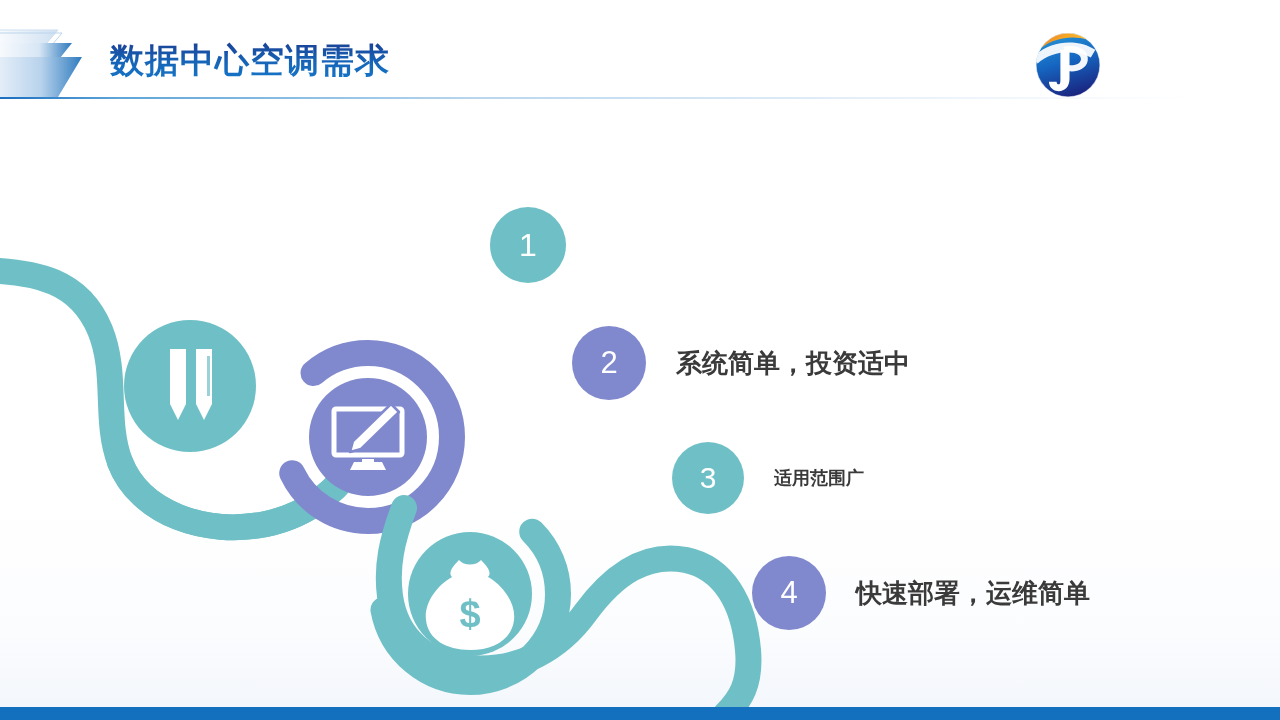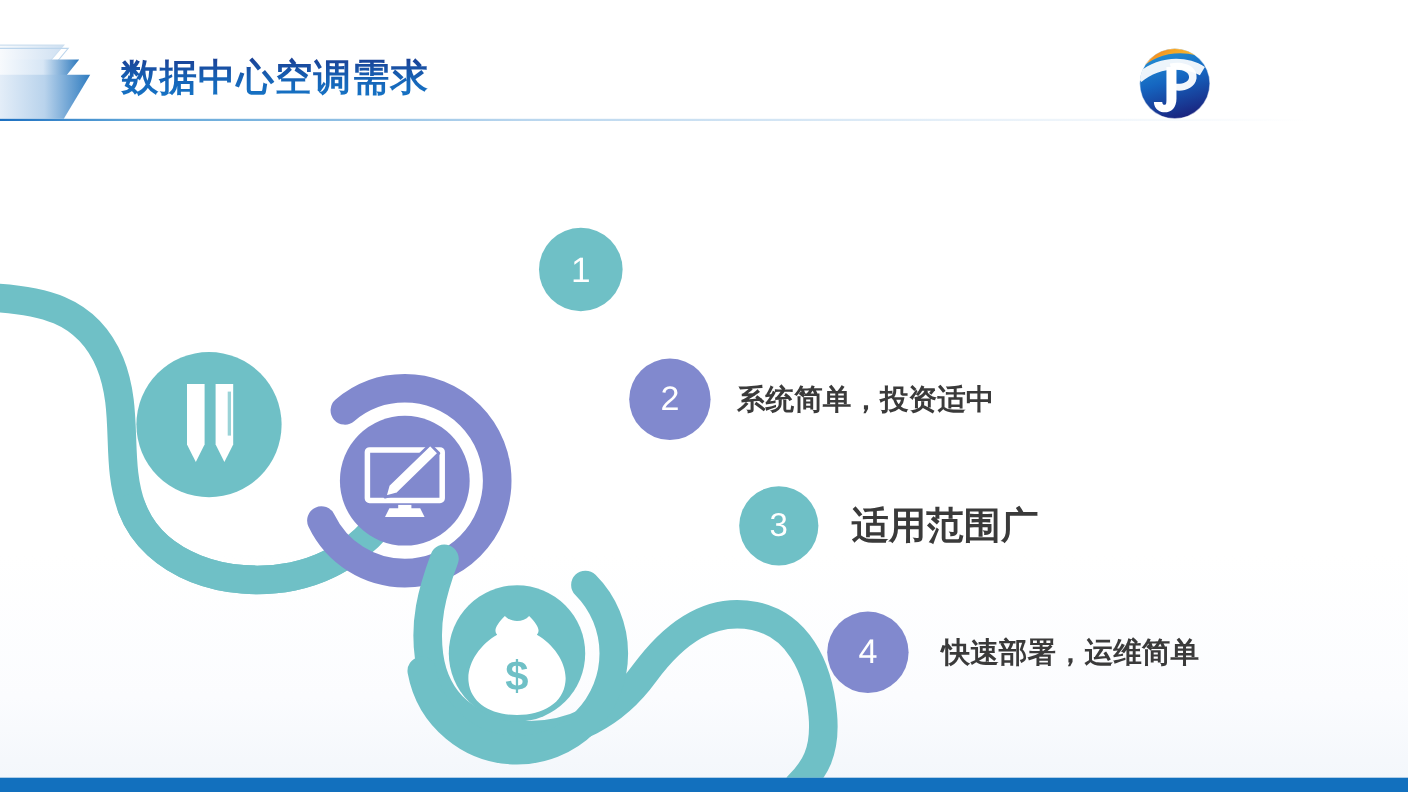--- a/index.html
+++ b/index.html
@@ -17,21 +17,21 @@
     width: 1280px;
     height: 720px;
     overflow: hidden;
     background: linear-gradient(180deg, #ffffff 0%, #ffffff 70%, #fbfcfe 88%, #f2f6fb 100%);
   }
 
   
   .header {
     position: absolute;
     left: 0;
-    top: 16px;
+    top: 5px;
     width: 1128px;
     height: 100px;
   }
 
   .header-deco {
     position: absolute;
     left: 0;
     top: 0;
     width: 300px;
     height: 100px;
@@ -120,25 +120,25 @@
     font-weight: bold;
     white-space: nowrap;
   }
 
   .b1 { left: 490px; top: 207px; }
   .b1 .bullet-num { width: 76px; height: 76px; font-size: 32px; }
   .b1 .bullet-text { font-size: 27px; margin-left: 32px; }
 
   .b2 { left: 572px; top: 326px; }
   .b2 .bullet-num { width: 74px; height: 74px; font-size: 31px; }
-  .b2 .bullet-text { font-size: 26px; margin-left: 24px; }
+  .b2 .bullet-text { font-size: 26px; margin-left: 30px; }
 
   .b3 { left: 672px; top: 442px; }
   .b3 .bullet-num { width: 72px; height: 72px; font-size: 30px; }
-  .b3 .bullet-text { font-size: 34px; margin-left: 30px; text-align: center; }
+  .b3 .bullet-text { font-size: 18px; margin-left: 30px; text-align: center; }
 
   .b4 { left: 752px; top: 556px; }
   .b4 .bullet-num { width: 74px; height: 74px; font-size: 31px; }
   .b4 .bullet-text { font-size: 26px; margin-left: 30px; }
 </style>
 </head>
 <body>
 
 <div class="slide">
 

